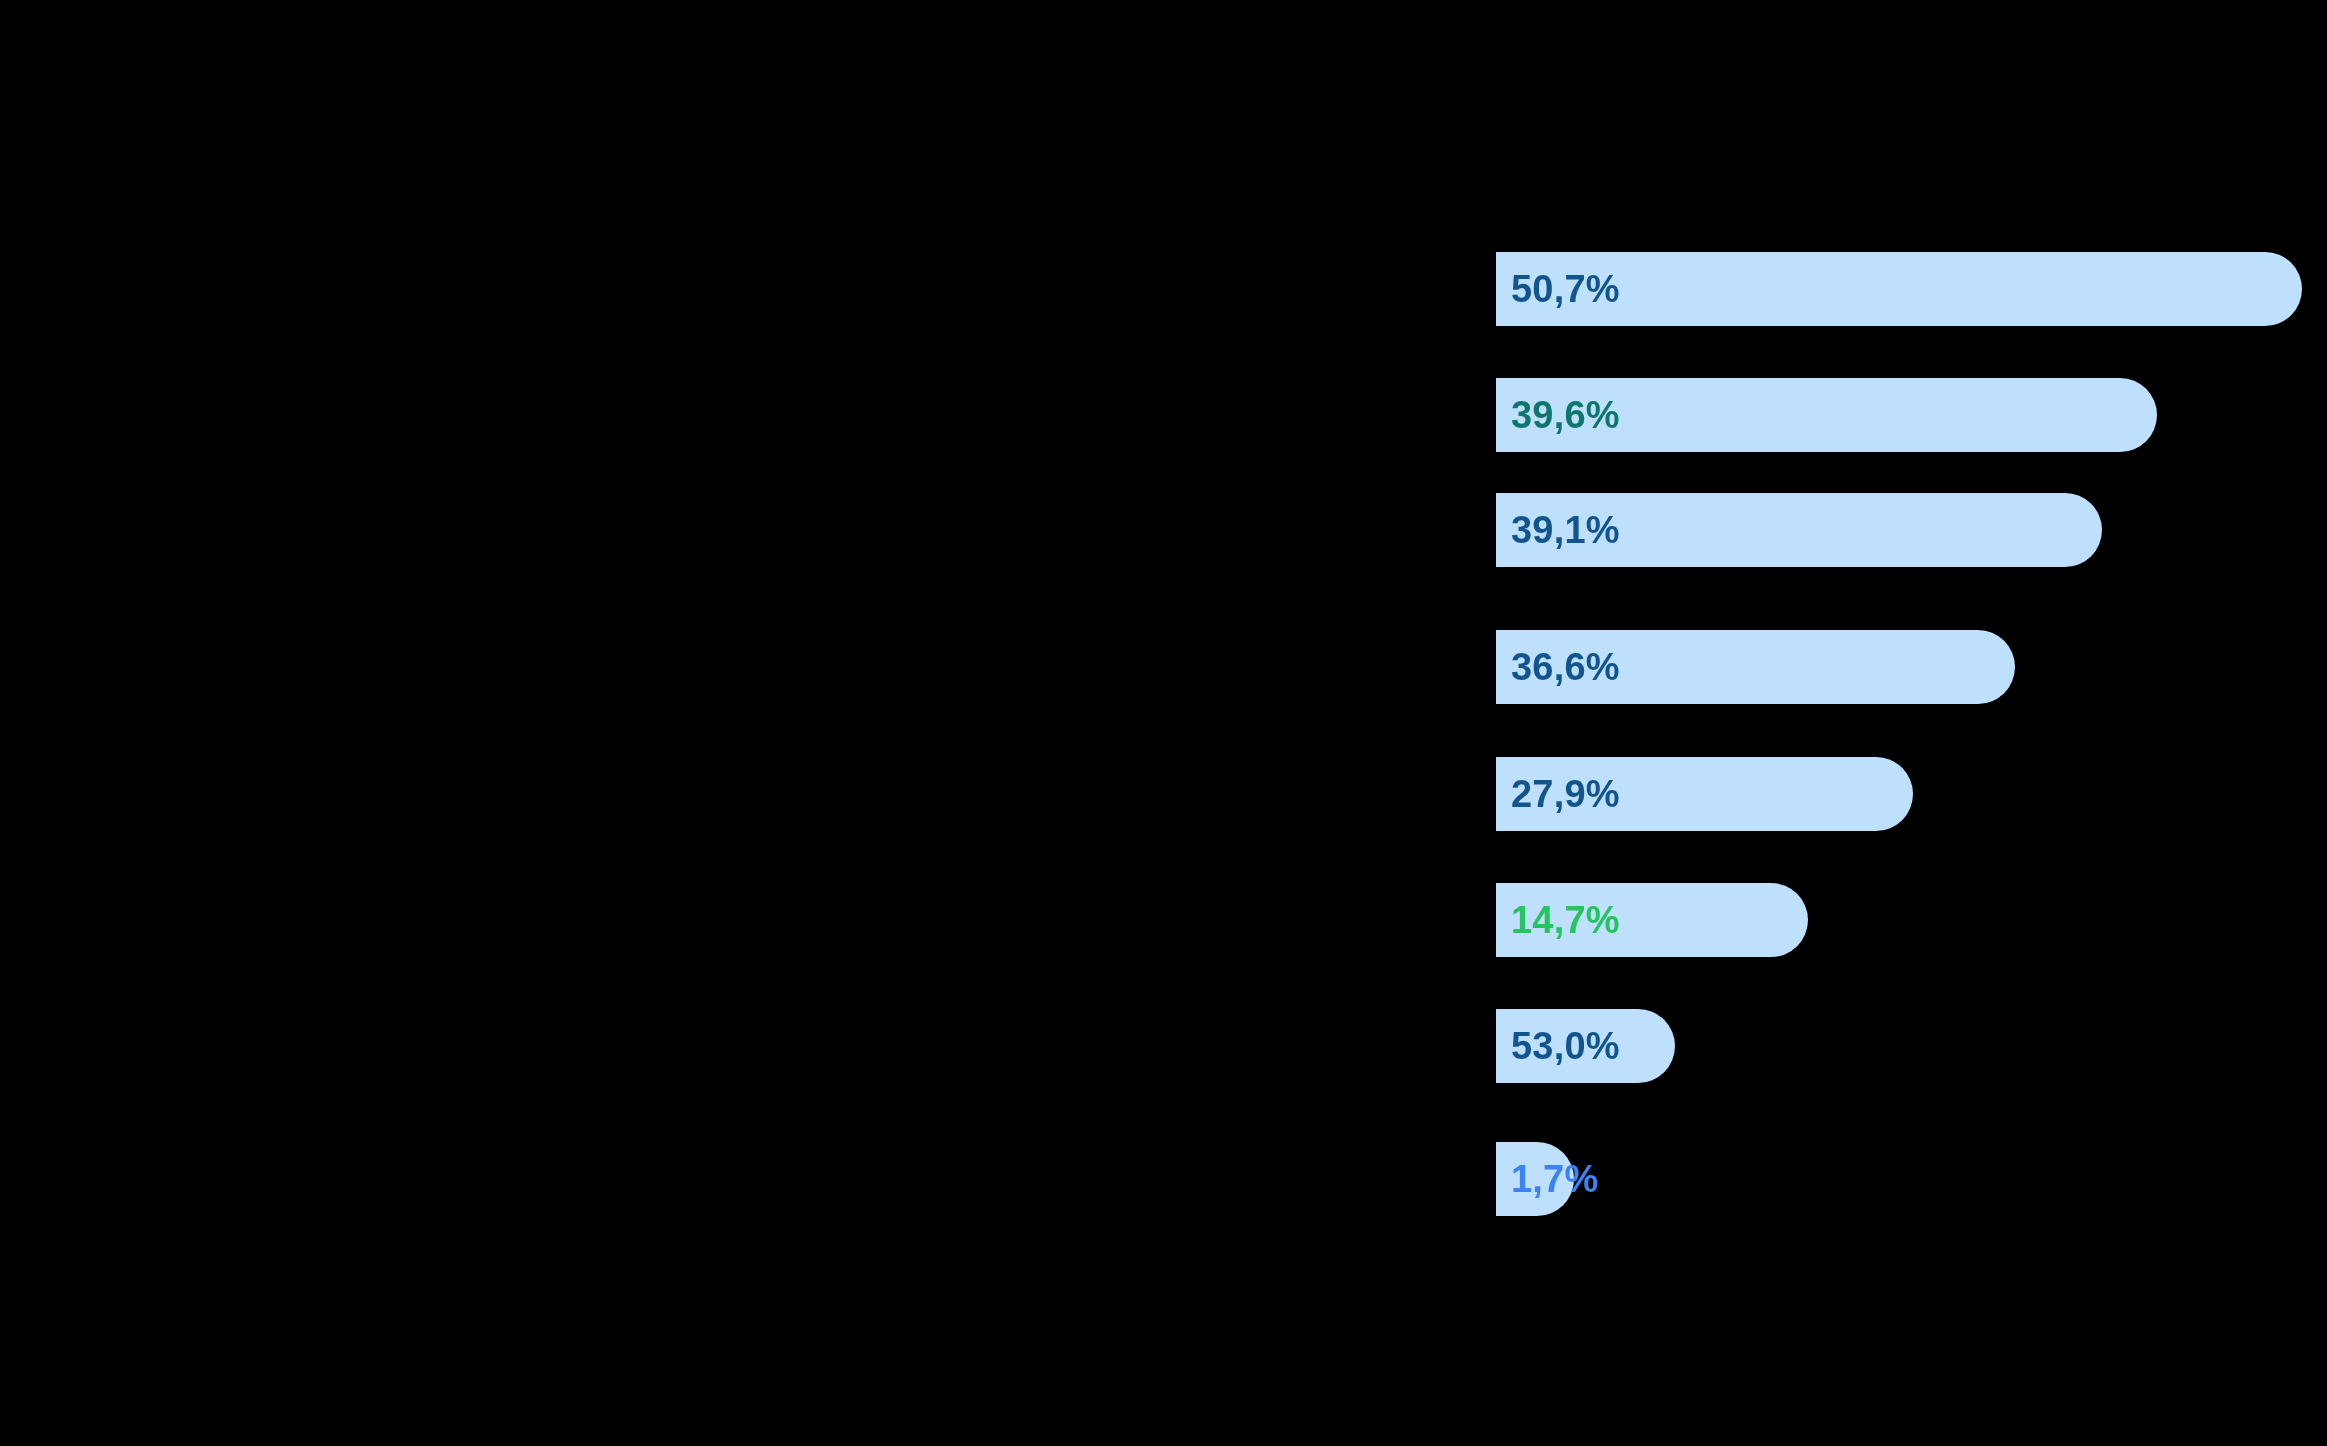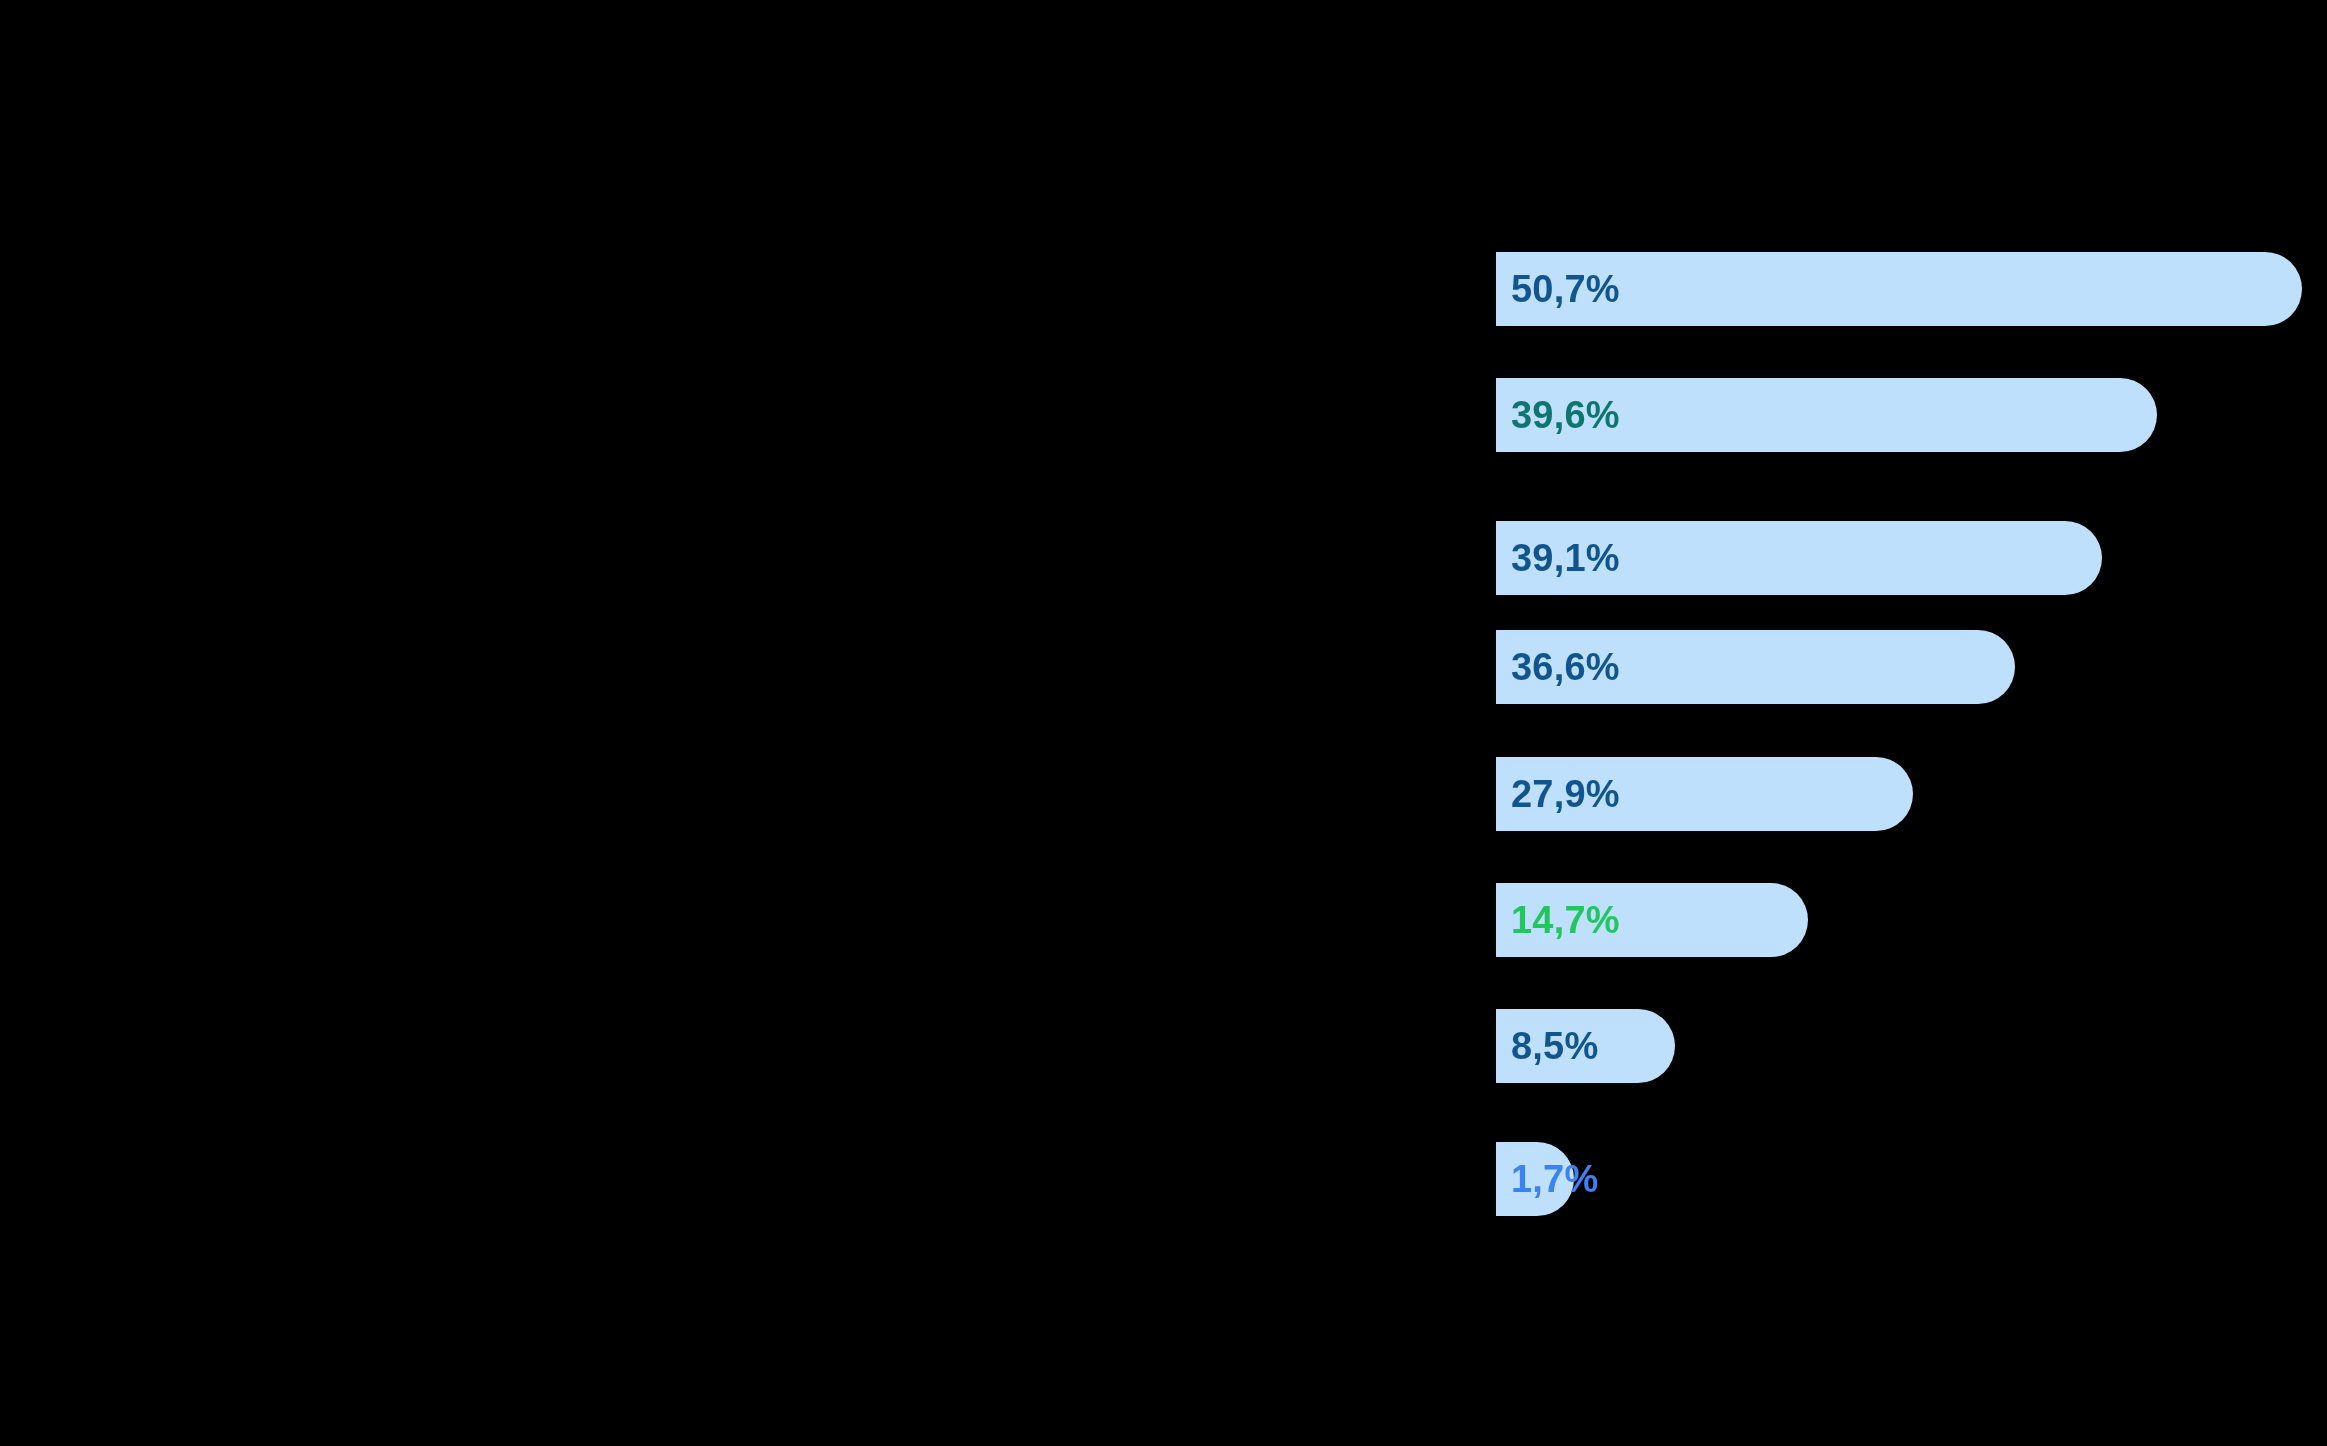--- a/index.html
+++ b/index.html
@@ -92,21 +92,21 @@
       <span class="bar-value" style="color: rgb(18, 85, 142);">50,7%</span>
     </li>
 
     <li class="bar-row" style="top:126px;">
       <div class="bar-track">
         <div class="bar-fill" id="fill-1" style="width: 661px; background: rgb(190, 224, 252); border-top-right-radius: 37px; border-bottom-right-radius: 37px;"></div>
       </div>
       <span class="bar-value" style="color: #0f766e;">39,6%</span>
     </li>
 
-    <li class="bar-row" style="top:269px;border-radius:31px;">
+    <li class="bar-row" style="top:241px;border-radius:31px;">
       <div class="bar-track">
         <div class="bar-fill" id="fill-2" style="width: 606px; background: rgb(190, 224, 252); border-top-right-radius: 37px; border-bottom-right-radius: 37px;"></div>
       </div>
       <span class="bar-value" style="color: rgb(18, 85, 142);">39,1%</span>
     </li>
 
     <li class="bar-row" style="top:378px;">
       <div class="bar-track">
         <div class="bar-fill" id="fill-3" style="width: 519px; background: rgb(190, 224, 252); border-top-right-radius: 37px; border-bottom-right-radius: 37px;"></div>
       </div>
@@ -124,21 +124,21 @@
       <div class="bar-track">
         <div class="bar-fill" id="fill-5" style="width: 312px; background: rgb(190, 224, 252); border-top-right-radius: 37px; border-bottom-right-radius: 37px;"></div>
       </div>
       <span class="bar-value" style="color: #22c55e;">14,7%</span>
     </li>
 
     <li class="bar-row" style="top:757px;">
       <div class="bar-track">
         <div class="bar-fill" id="fill-6" style="width: 179px; background: rgb(190, 224, 252); border-top-right-radius: 37px; border-bottom-right-radius: 37px;"></div>
       </div>
-      <span class="bar-value" style="color: rgb(18, 85, 142);">8,5%</span>
+      <span class="bar-value" style="color: rgb(18, 85, 142);">53,0%</span>
     </li>
 
     <li class="bar-row" style="top:890px;">
       <div class="bar-track">
         <div class="bar-fill" id="fill-7" style="width: 78px; background: rgb(190, 224, 252); border-top-right-radius: 37px; border-bottom-right-radius: 37px;"></div>
       </div>
       <span class="bar-value" style="color: #3b82f6;">1,7%</span>
     </li>
 
   </ul>

